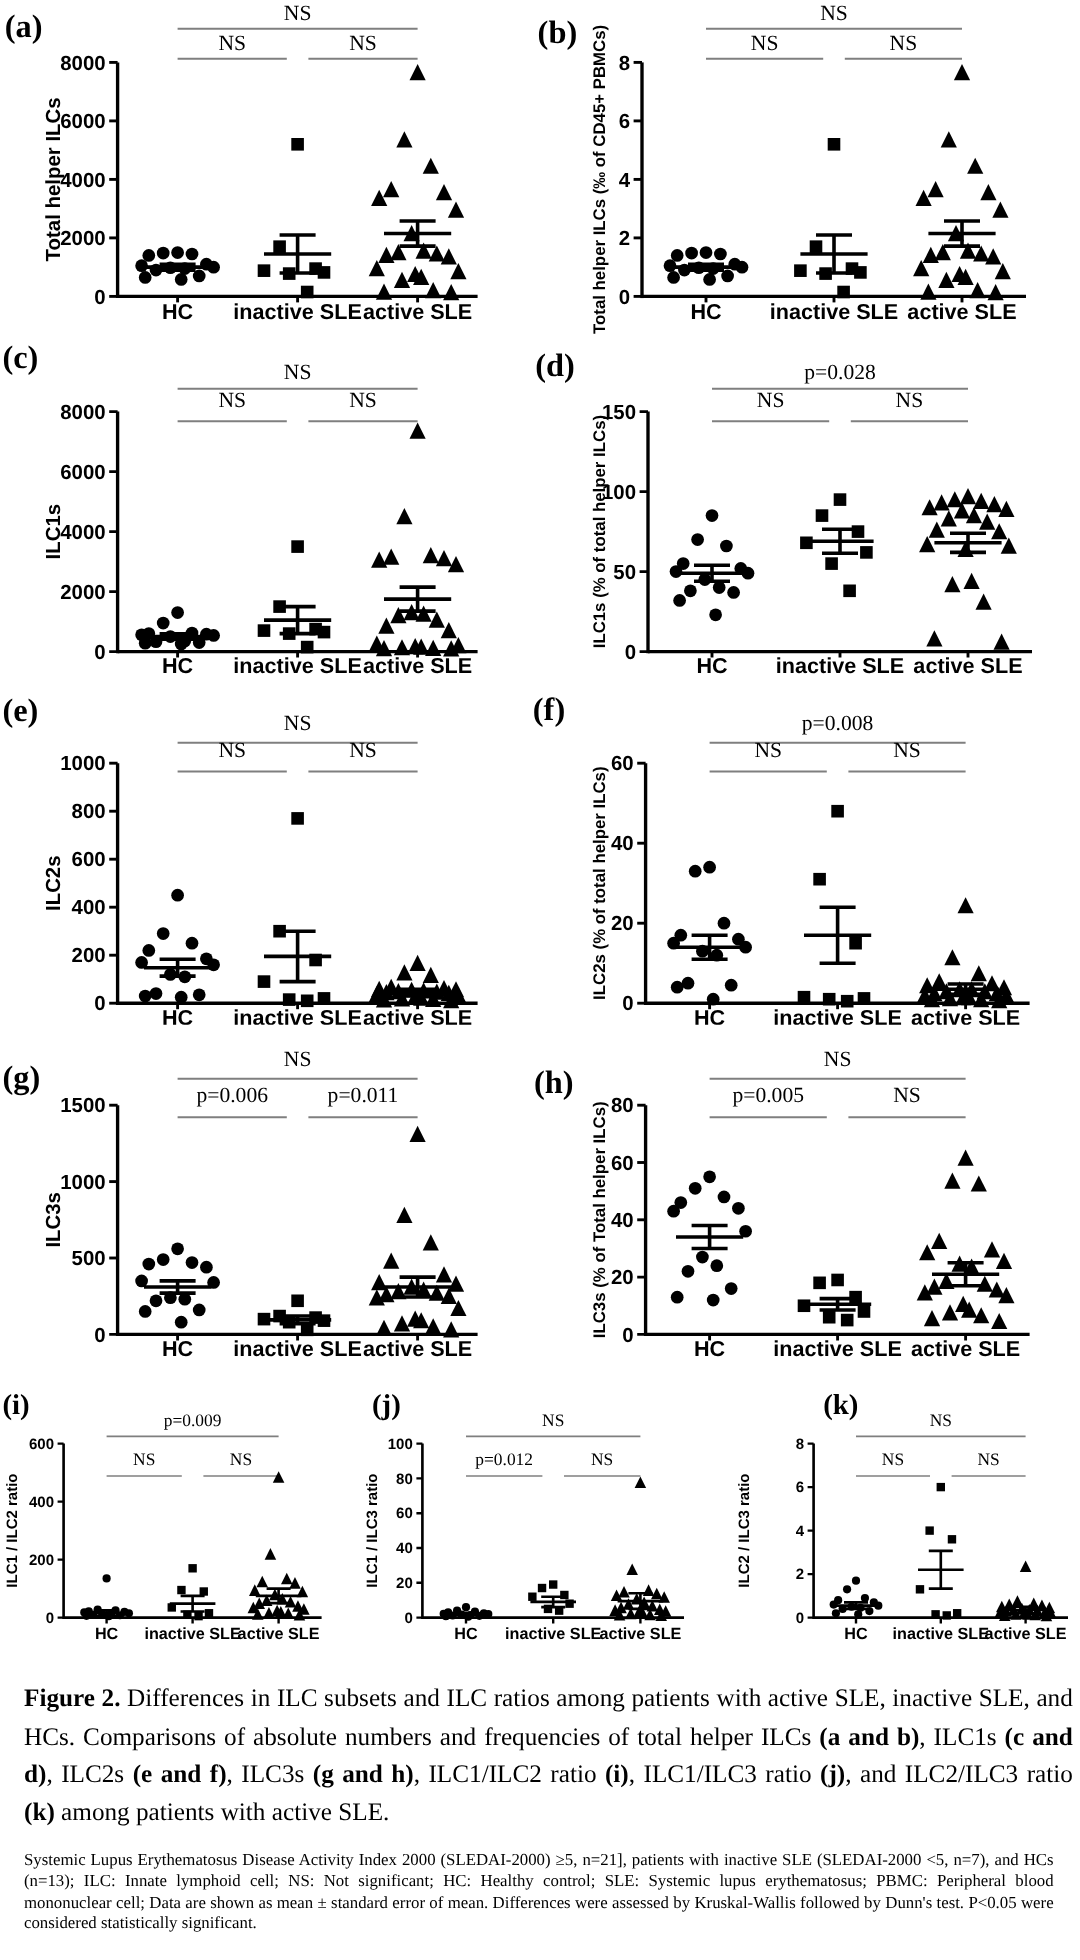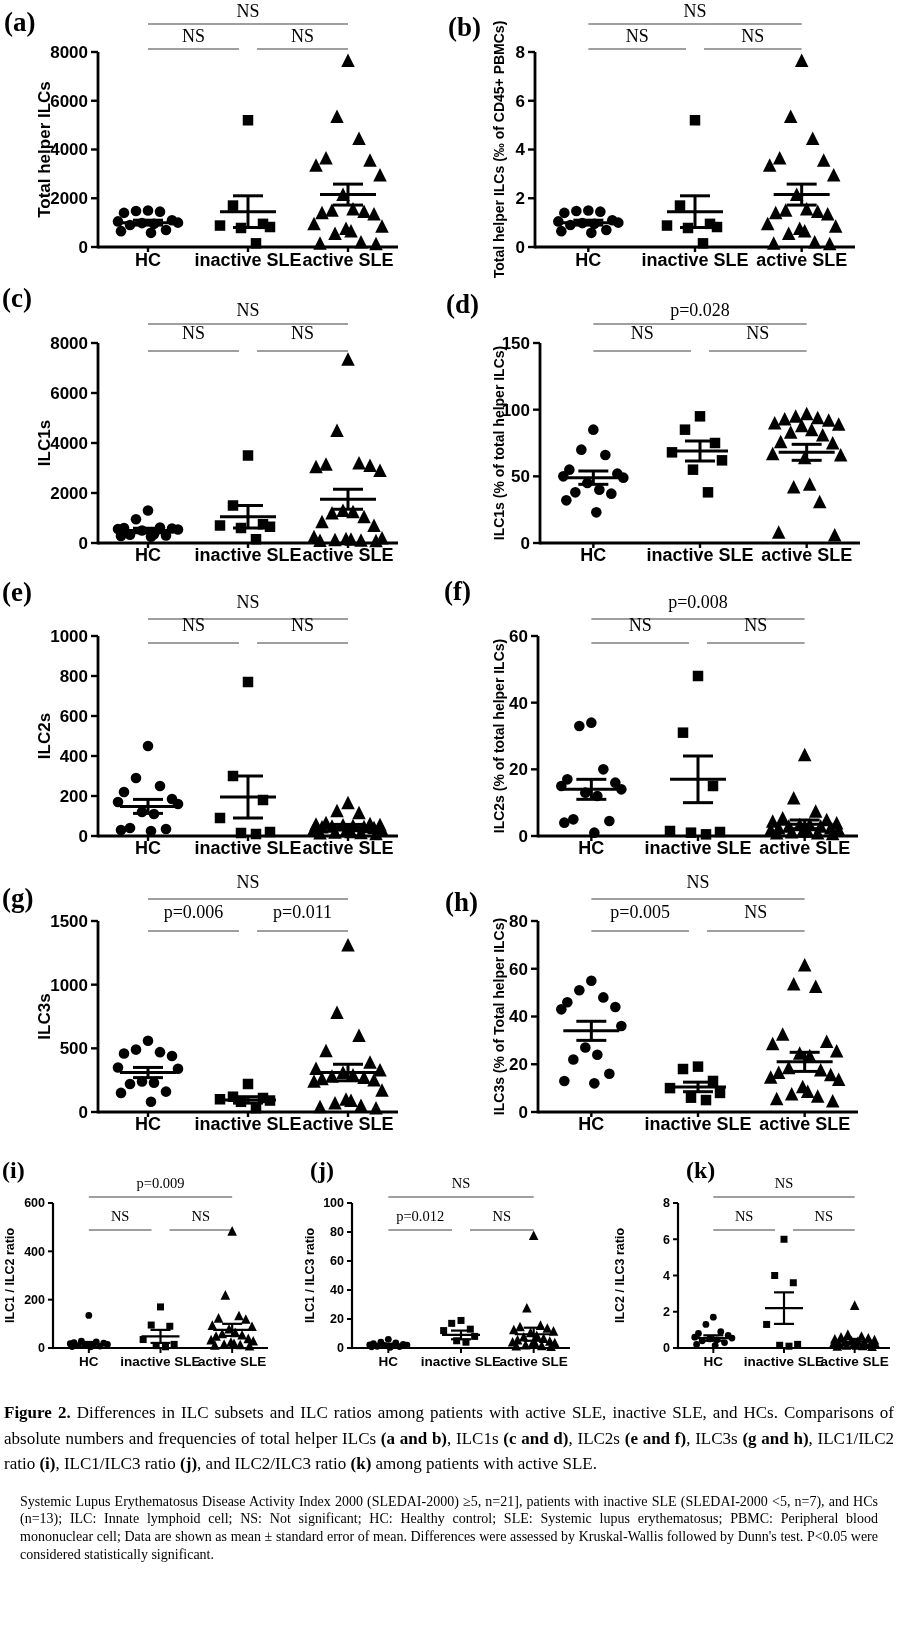--- a/index.html
+++ b/index.html
@@ -2,21 +2,21 @@
 <html><head>
 <meta charset="utf-8">
 <style>
   html,body{margin:0;padding:0;background:#fff;}
   #fig{position:relative;width:900px;height:1633px;background:#ffffff;overflow:hidden;
        font-family:"Liberation Sans",sans-serif;}
   .panel{position:absolute;}
   .panel svg{display:block;}
   #caption{position:absolute;top:1400px;left:4px;right:6px;color:#000;
            font-family:"Liberation Serif",serif;}
-  #cap-main{font-size:17px;line-height:1.5;text-align:justify;margin:0 0 7px 0;}
+  #cap-main{font-size:21px;line-height:1.5;text-align:justify;margin:0 0 7px 16px;}
   #cap-main b{font-weight:bold;}
   #cap-notes{font-size:14px;line-height:1.27;text-align:justify;margin:16px;}
 </style>
 </head>
 <body>
 
 <div id="fig">
   <div id="panels">
       <div class="panel" style="left: 0px; top: 0px;">
         <svg width="430" height="300">

